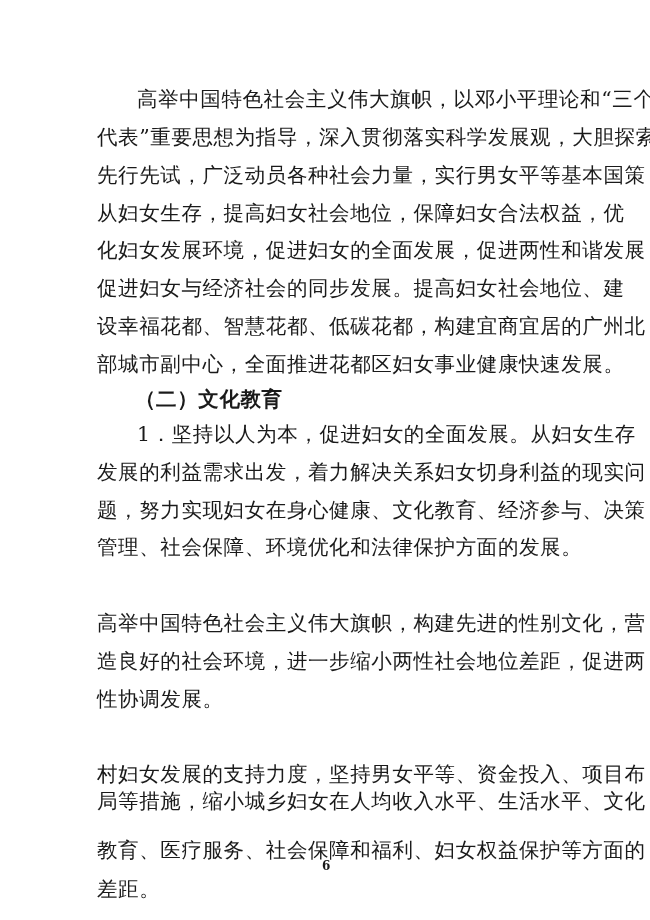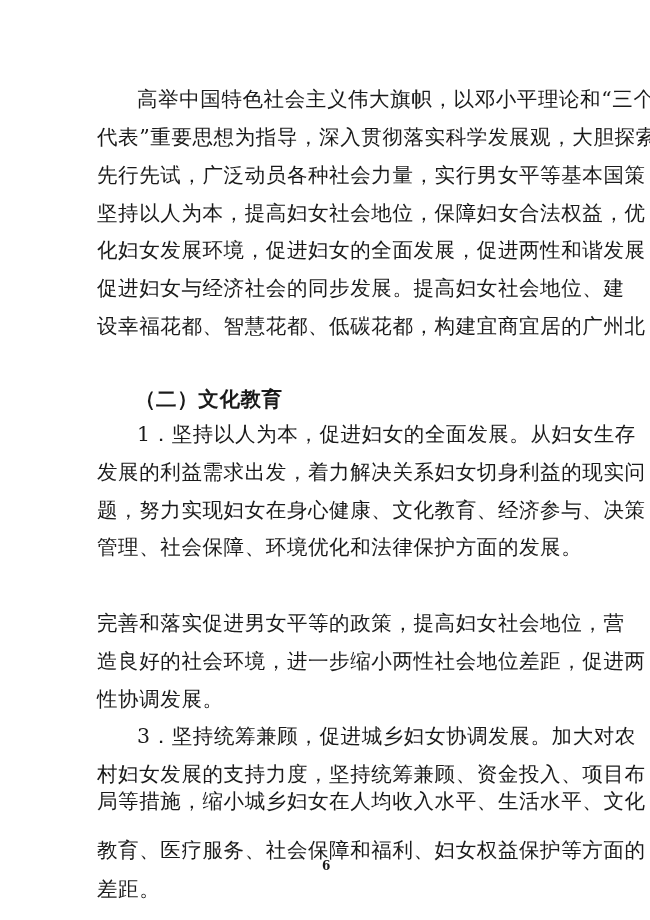--- a/index.html
+++ b/index.html
@@ -25,36 +25,36 @@
   }
 </style>
 </head>
 <body>
 
 <div class="page">
 
   <div class="line indent" style="top:86px">高举中国特色社会主义伟大旗帜，以邓小平理论和“三个</div>
   <div class="line" style="top:124px">代表”重要思想为指导，深入贯彻落实科学发展观，大胆探索，</div>
   <div class="line" style="top:162px">先行先试，广泛动员各种社会力量，实行男女平等基本国策，</div>
-  <div class="line" style="top:200px">坚持以人为本，提高妇女社会地位，保障妇女合法权益，优</div>
+  <div class="line" style="top:200px">从妇女生存，提高妇女社会地位，保障妇女合法权益，优</div>
   <div class="line" style="top:237px">化妇女发展环境，促进妇女的全面发展，促进两性和谐发展，</div>
   <div class="line" style="top:275px">促进妇女与经济社会的同步发展。提高妇女社会地位、建</div>
   <div class="line" style="top:313px">设幸福花都、智慧花都、低碳花都，构建宜商宜居的广州北</div>
+  <div class="line last" style="top:351px">部城市副中心，全面推进花都区妇女事业健康快速发展。</div>
 
   <div class="line indent last heading" style="top:386px; left:135px;">（二）文化教育</div>
 
   <div class="line indent" style="top:421px">1．坚持以人为本，促进妇女的全面发展。从妇女生存</div>
   <div class="line" style="top:459px">发展的利益需求出发，着力解决关系妇女切身利益的现实问</div>
   <div class="line" style="top:497px">题，努力实现妇女在身心健康、文化教育、经济参与、决策</div>
   <div class="line last" style="top:534px">管理、社会保障、环境优化和法律保护方面的发展。</div>
 
-  <div class="line" style="top:610px">完善和落实促进男女平等的政策，提高妇女社会地位，营</div>
+  <div class="line" style="top:610px">高举中国特色社会主义伟大旗帜，构建先进的性别文化，营</div>
   <div class="line" style="top:648px">造良好的社会环境，进一步缩小两性社会地位差距，促进两</div>
   <div class="line last" style="top:686px">性协调发展。</div>
 
-  <div class="line indent" style="top:723px">3．坚持统筹兼顾，促进城乡妇女协调发展。加大对农</div>
-  <div class="line" style="top:761px">村妇女发展的支持力度，坚持统筹兼顾、资金投入、项目布</div>
+  <div class="line" style="top:761px">村妇女发展的支持力度，坚持男女平等、资金投入、项目布</div>
   <div class="line" style="top:788px">局等措施，缩小城乡妇女在人均收入水平、生活水平、文化</div>
   <div class="line" style="top:837px">教育、医疗服务、社会保障和福利、妇女权益保护等方面的</div>
   <div class="line last" style="top:876px">差距。</div>
 
   <div class="pagenum">6</div>
 </div>
 
 </body></html>

